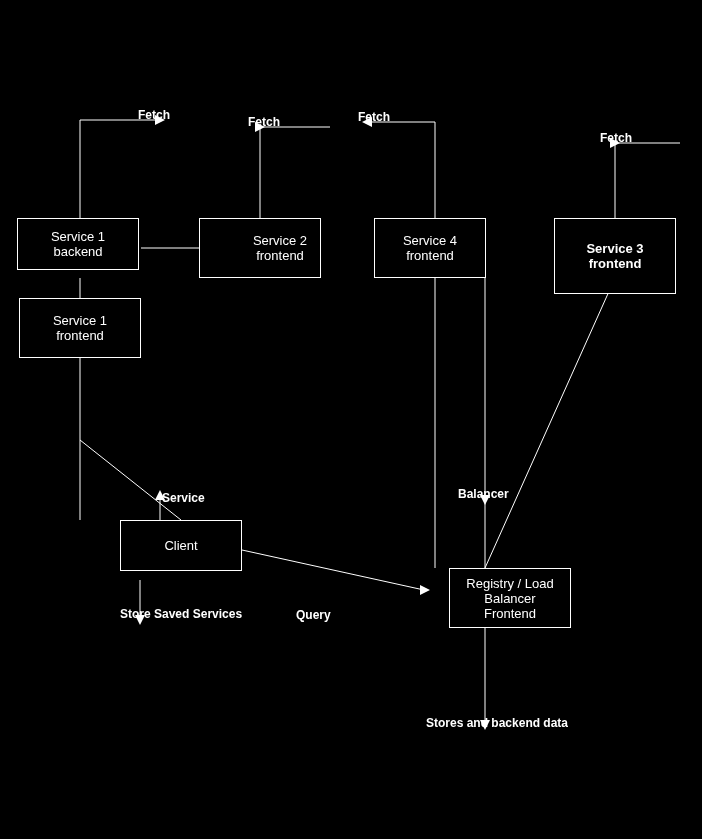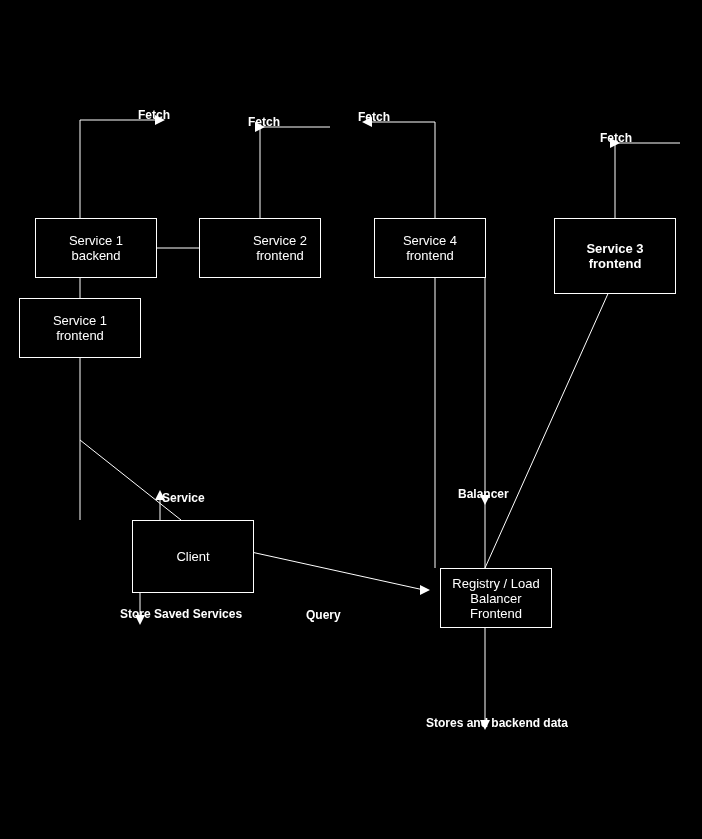--- a/index.html
+++ b/index.html
@@ -85,57 +85,57 @@
   <polygon points="480,495 490,495 485,505" fill="white"></polygon>
 
   <line x1="485" y1="628" x2="485" y2="720" stroke="white" stroke-width="1"></line>
   <polygon points="480,720 490,720 485,730" fill="white"></polygon>
 
   <line x1="615" y1="278" x2="485" y2="568" stroke="white" stroke-width="1"></line>
 
   <line x1="435" y1="278" x2="435" y2="568" stroke="white" stroke-width="1"></line>
 </svg>
 
-<div class="box" style="left:35px; top:218px; width:122px; height:60px;">
+<div class="box" style="left:17px; top:218px; width:122px; height:52px;">
   <span>Service 1 backend</span>
 </div>
 
 <div class="box" style="left:19px; top:298px; width:122px; height:60px;">
   <span>Service 1 frontend</span>
 </div>
 
 <div class="box" style="left:199px; top:218px; width:122px; height:60px;padding-left:48px;">
   <span>Service 2 frontend</span>
 </div>
 
 <div class="box" style="left:374px; top:218px; width:112px; height:60px;">
   <span>Service 4 frontend</span>
 </div>
 
 <div class="box" style="left:554px; top:218px; width:122px; height:76px;font-weight:bold;">
   <span>Service 3 frontend</span>
 </div>
 
-<div class="box" style="left:120px; top:520px; width:122px; height:73px;margin-left:12px;">
+<div class="box" style="left:120px; top:520px; width:122px; height:51px;">
   <span>Client</span>
 </div>
 
-<div class="box" style="left:440px; top:568px; width:112px; height:60px;">
+<div class="box" style="left:449px; top:568px; width:122px; height:60px;">
   <span>Registry / Load Balancer Frontend</span>
 </div>
 
 <span class="label" style="left:138px; top:108px;">Fetch</span>
 
 <span class="label" style="left:248px; top:115px;">Fetch</span>
 
 <span class="label" style="left:358px; top:110px;">Fetch</span>
 
 <span class="label" style="left:600px; top:131px;">Fetch</span>
 
 <span class="label" style="left:162px; top:491px;">Service</span>
 
 <span class="label" style="left:458px; top:487px;">Balancer</span>
 
 <span class="label" style="left:120px; top:607px;text-align:right;">Store Saved Services</span>
 
-<span class="label" style="left:306px; top:608px;text-align:right;">Query</span>
+<span class="label" style="left:296px; top:608px;text-align:right;">Query</span>
 
 <span class="label" style="left:426px; top:716px;">Stores and backend data</span>
 
 </body></html>

